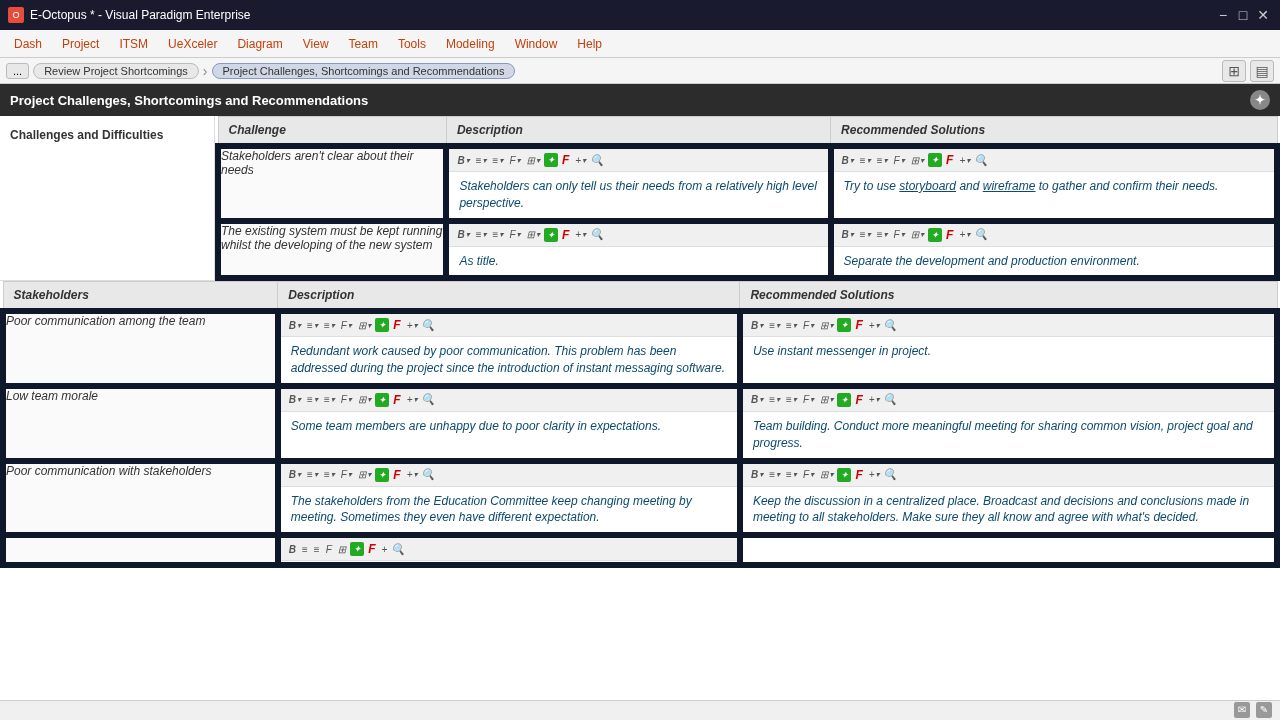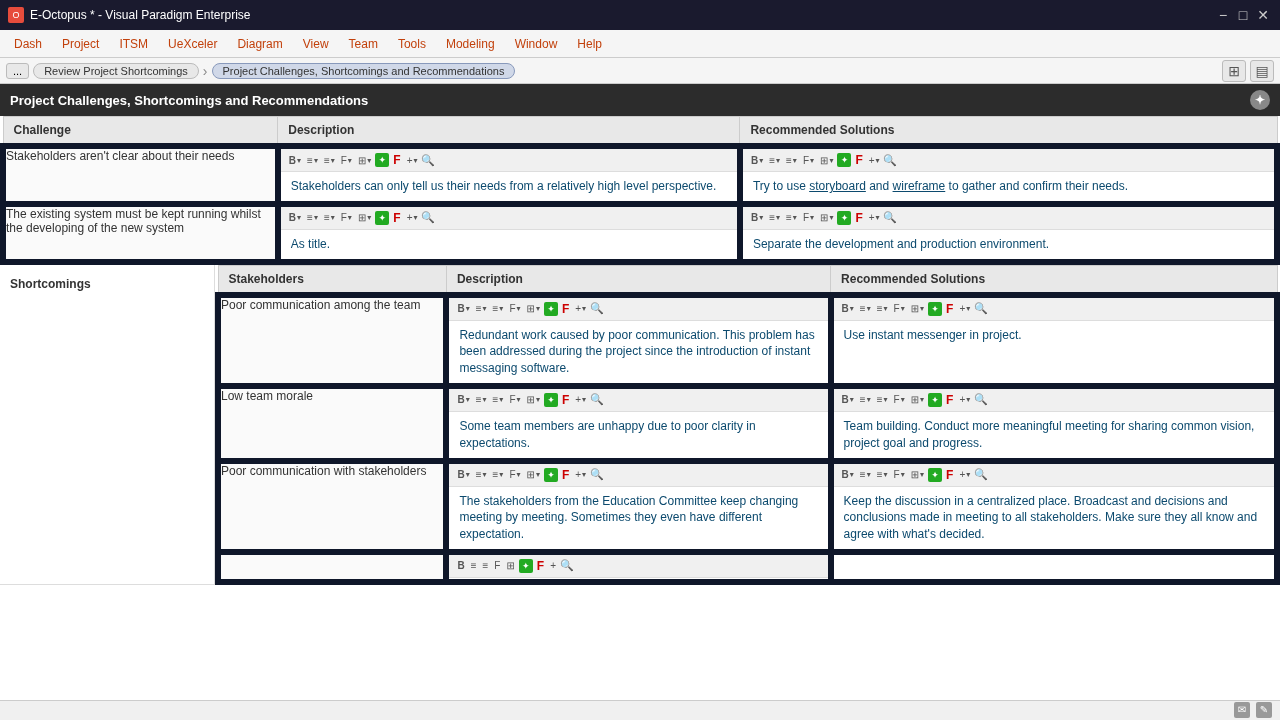--- a/index.html
+++ b/index.html
@@ -106,20 +106,21 @@
       color: #333;
       border-right: 1px solid #ddd;
       border-bottom: 1px solid #ddd;
     }
 
     
     .content-table {
       flex: 1;
       border-collapse: collapse;
       width: 100%;
+      font-style: italic;
     }
     .content-table th {
       background: #e8e8e8;
       border: 1px solid #ccc;
       padding: 6px 10px;
       text-align: left;
       font-size: 12px;
       font-weight: 600;
       color: #333;
     }
@@ -229,20 +230,21 @@
 </div>
 
 <div class="page-header">
   <span>Project Challenges, Shortcomings and Recommendations</span>
   <div class="page-header-icon">✦</div>
 </div>
 
 <div class="main-content">
 
   <div class="section-wrapper">
+    <div class="section-label">Challenges and Difficulties</div>
     <div style="flex:1; overflow:hidden;">
       <table class="content-table">
         <thead>
           <tr>
             <th class="cell-challenge">Challenge</th>
             <th class="desc-col">Description</th>
             <th class="rec-col">Recommended Solutions</th>
           </tr>
         </thead>
         <tbody>
@@ -325,21 +327,20 @@
               </div>
               <div class="cell-text">Separate the development and production environment.</div>
             </td>
           </tr>
         </tbody>
       </table>
     </div>
   </div>
 
   <div class="section-wrapper">
-    <div class="section-label">Shortcomings</div>
     <div style="flex:1; overflow:hidden;">
       <table class="content-table">
         <thead>
           <tr>
             <th class="cell-challenge">Stakeholders</th>
             <th class="desc-col">Description</th>
             <th class="rec-col">Recommended Solutions</th>
           </tr>
         </thead>
         <tbody>

